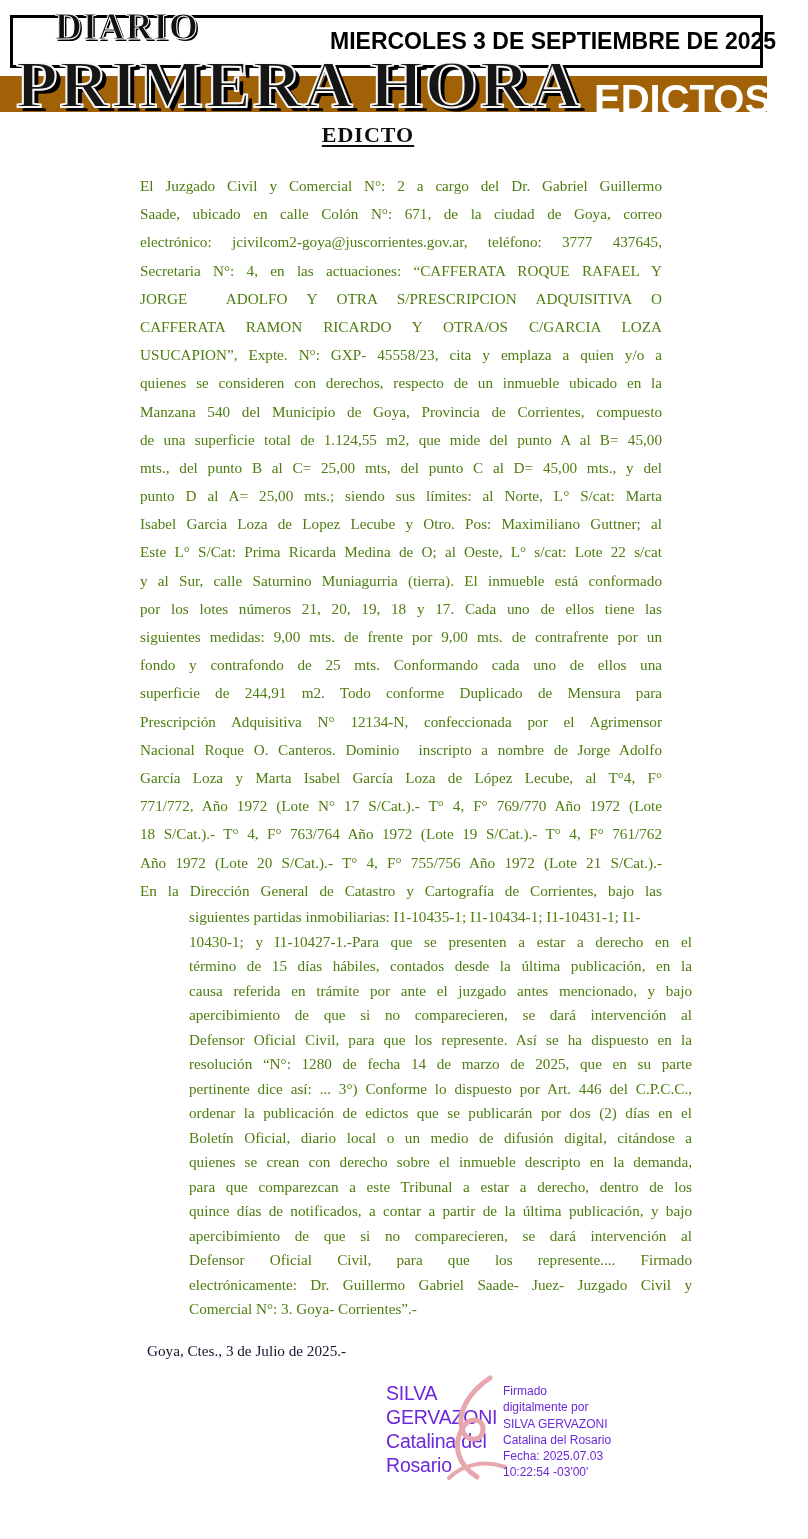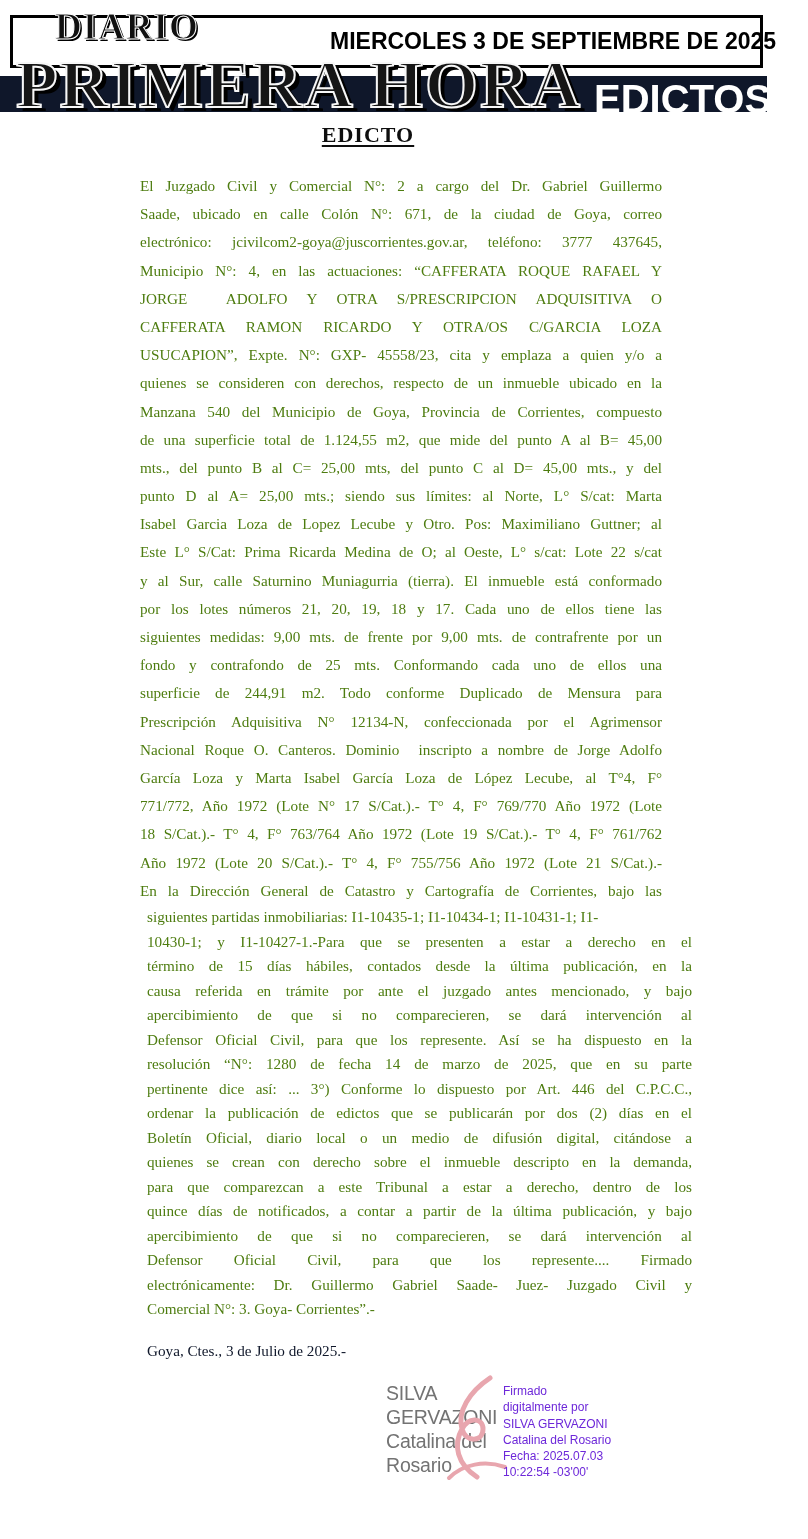--- a/index.html
+++ b/index.html
@@ -9,46 +9,46 @@
   
   .mast-box{position:absolute;left:10px;top:15px;width:753px;height:53px;
             box-sizing:border-box;border:3px solid #000;background:#fff;}
   .brand-top{position:absolute;left:55px;top:8px;
              font-family:"Liberation Serif",serif;font-weight:bold;font-size:37px;line-height:37px;
              letter-spacing:1px;color:#111;-webkit-text-stroke:1px #fff;
              text-shadow:2px 2px 0 #000;white-space:nowrap;}
   .edition-date{position:absolute;left:330px;top:28px;width:424px;text-align:right;
                 font-family:"Liberation Sans",sans-serif;font-weight:bold;font-size:23px;
                 line-height:26px;color:#000;white-space:nowrap;}
-  .mast-band{position:absolute;left:0;top:76px;width:767px;height:36px;background:#0f172a;overflow:hidden;}
+  .mast-band{position:absolute;left:0;top:76px;width:767px;height:36px;background:#a16207;overflow:hidden;}
   .section-label{position:absolute;left:594px;top:3px;
                  font-family:"Liberation Sans",sans-serif;font-weight:bold;font-size:40px;line-height:40px;
                  color:#fff;white-space:nowrap;}
   .brand-main{position:absolute;left:16px;top:50px;z-index:3;
               font-family:"Liberation Serif",serif;font-weight:bold;font-size:68px;line-height:68px;
               letter-spacing:2px;color:#161616;-webkit-text-stroke:2px #f7f7f7;
               text-shadow:5px 4px 0 #000,1px 1px 0 #000;white-space:nowrap;}
 
   
   .notice-title{position:absolute;left:140px;top:122px;width:456px;text-align:center;
                 font-weight:bold;font-size:22px;letter-spacing:1px;
                 text-decoration:underline;text-underline-offset:3px;}
   .body-a{position:absolute;left:140px;top:172px;width:522px;}
   .body-b{position:absolute;left:147px;top:905px;width:545px;}
   .line{font-size:15.2px;color:#4d7c0f;text-align:justify;text-align-last:justify;
         overflow:hidden;}
   .body-a .line{line-height:28.2px;height:28.2px;}
-  .body-b .line{line-height:24.5px;height:24.5px;}
+  .body-b .line{line-height:24.5px;height:24.5px;margin-left:42px;}
   .line.rag{text-align-last:left;}
   .closing-line{position:absolute;left:147px;top:1342px;font-size:15.2px;color:#0f172a;}
 
   
   .sig-name{position:absolute;left:386px;top:1381px;
             font-family:"Liberation Sans",sans-serif;font-size:19.5px;line-height:24px;
-            letter-spacing:-0.2px;color:#737373;}
+            letter-spacing:-0.2px;color:#6d28d9;}
   .sig-details{position:absolute;left:503px;top:1383px;
                font-family:"Liberation Sans",sans-serif;font-size:12px;line-height:16.3px;color:#6d28d9;}
   .sig-flourish{position:absolute;left:443px;top:1374px;width:70px;height:112px;}
 </style>
 </head>
 <body>
 
 <div class="page">
 
   <div>
@@ -60,21 +60,21 @@
     </div>
     <div class="brand-main">PRIMERA HORA</div>
   </div>
 
   <div class="notice-title">EDICTO</div>
 
   <div class="body-a">
       <div class="line">El Juzgado Civil y Comercial N°: 2 a cargo del Dr. Gabriel Guillermo</div>
       <div class="line">Saade, ubicado en calle Colón N°: 671, de la ciudad de Goya, correo</div>
       <div class="line">electrónico: jcivilcom2-goya@juscorrientes.gov.ar, teléfono: 3777 437645,</div>
-      <div class="line">Municipio N°: 4, en las actuaciones: “CAFFERATA ROQUE RAFAEL Y</div>
+      <div class="line">Secretaria N°: 4, en las actuaciones: “CAFFERATA ROQUE RAFAEL Y</div>
       <div class="line">JORGE&nbsp; ADOLFO Y OTRA S/PRESCRIPCION ADQUISITIVA O</div>
       <div class="line">CAFFERATA RAMON RICARDO Y OTRA/OS C/GARCIA LOZA</div>
       <div class="line">USUCAPION”, Expte. N°: GXP- 45558/23, cita y emplaza a quien y/o a</div>
       <div class="line">quienes se consideren con derechos, respecto de un inmueble ubicado en la</div>
       <div class="line">Manzana 540 del Municipio de Goya, Provincia de Corrientes, compuesto</div>
       <div class="line">de una superficie total de 1.124,55 m2, que mide del punto A al B= 45,00</div>
       <div class="line">mts., del punto B al C= 25,00 mts, del punto C al D= 45,00 mts., y del</div>
       <div class="line">punto D al A= 25,00 mts.; siendo sus límites: al Norte, L° S/cat: Marta</div>
       <div class="line">Isabel Garcia Loza de Lopez Lecube y Otro. Pos: Maximiliano Guttner; al</div>
       <div class="line">Este L° S/Cat: Prima Ricarda Medina de O; al Oeste, L° s/cat: Lote 22 s/cat</div>

